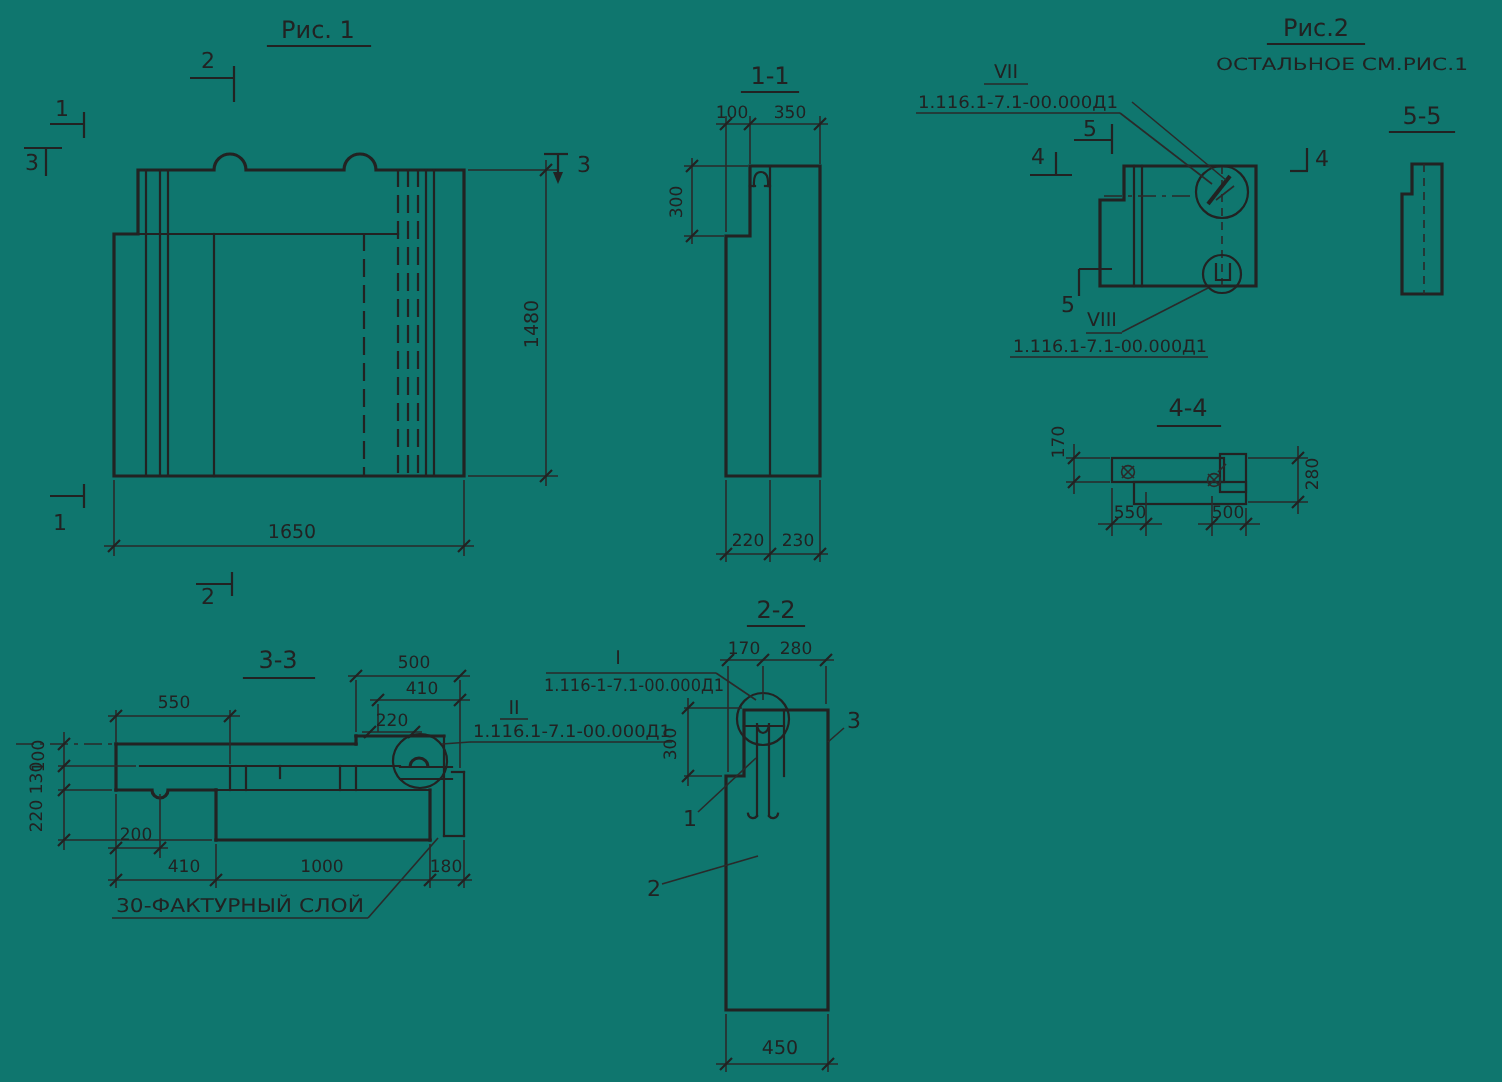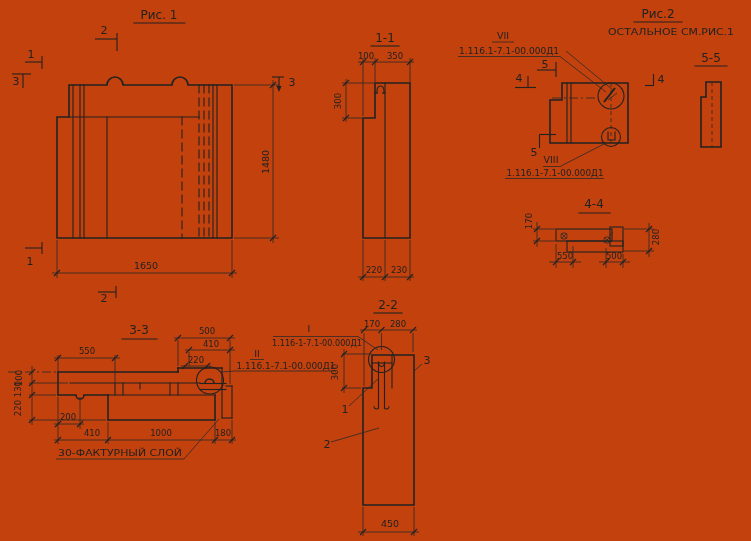--- a/index.html
+++ b/index.html
@@ -1,16 +1,16 @@
 <!DOCTYPE html>
 <html><head>
 <meta charset="utf-8">
 <style>
   html,body{margin:0;padding:0;background:#fff;}
-  #sheet{position:relative;width:751px;height:541px;background:#c2410c;overflow:hidden;}
+  #sheet{position:relative;width:751px;height:541px;background:#0f766e;overflow:hidden;}
   svg{position:absolute;left:0;top:0;}
   .o{stroke:#222;stroke-width:1.6;fill:none;stroke-linecap:square;}
   .m{stroke:#222;stroke-width:1.1;fill:none;stroke-linecap:square;}
   .t{stroke:#2a2a2a;stroke-width:0.8;fill:none;}
   .tk{stroke:#222;stroke-width:1.1;}
   .dash{stroke-dasharray:8,5;}
   .dash2{stroke-dasharray:4,3;}
   .dashdot{stroke-dasharray:9,3,2,3;}
   text{fill:#222;font-family:"DejaVu Sans",sans-serif;}
   .ttl{font-size:12px;}

